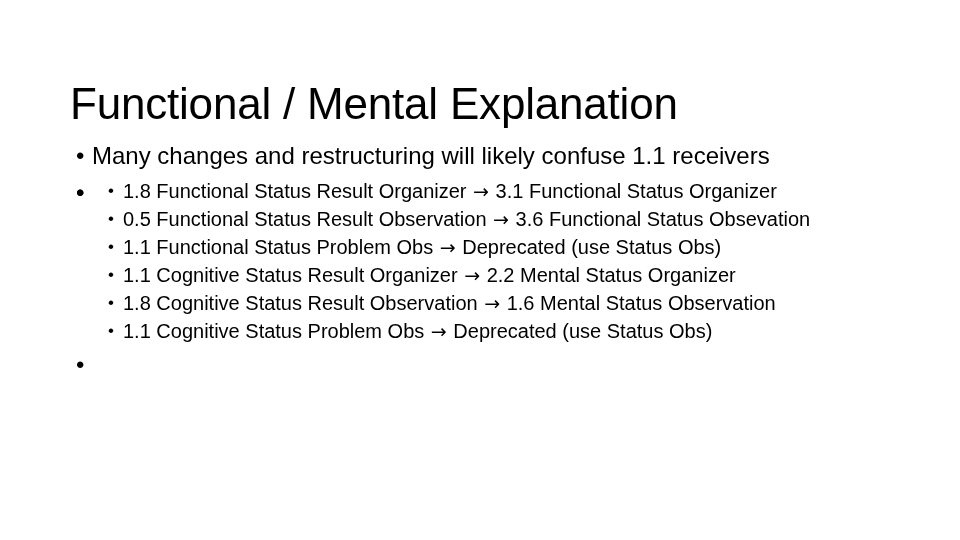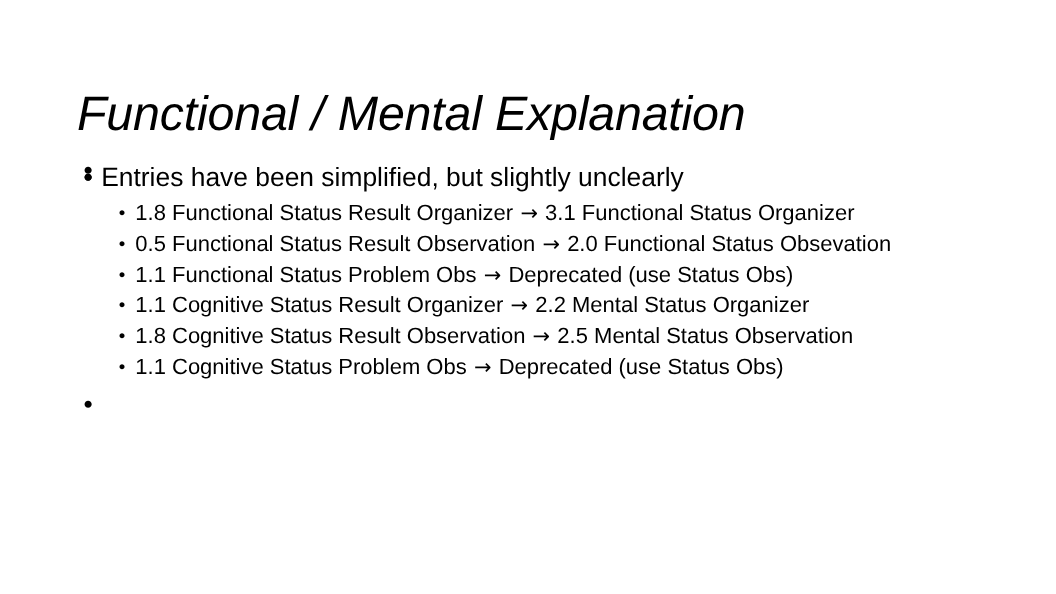--- a/index.html
+++ b/index.html
@@ -27,21 +27,20 @@
     position: absolute;
     left: 70px;
     top: 50px;
     width: 830px;
     font-size: 44px;
     font-weight: 400;
     line-height: 1.12;
     letter-spacing: -0.2px;
     color: #000000;
     white-space: nowrap;
-    font-style: italic;
   }
 
   
   .body-block {
     position: absolute;
     left: 70px;
     top: 140px;
     width: 830px;
   }
 
@@ -99,66 +98,66 @@
 <body>
 
 <div class="slide">
 
   <h1 class="slide-title">Functional / Mental Explanation</h1>
 
   <div class="body-block">
 
     <p class="lvl1">
       <span class="bullet-mark">•</span>
+      <span>Many changes and restructuring will likely confuse 1.1 receivers</span>
     </p>
 
     <p class="lvl1">
       <span class="bullet-mark">•</span>
     </p>
 
     <p class="lvl1 tight">
       <span class="bullet-mark">•</span>
-      <span>Entries have been simplified, but slightly unclearly</span>
     </p>
 
     <div class="lvl2-group">
 
       <p class="lvl2">
         <span class="bullet-mark">•</span>
         <span>1.8 Functional Status Result Organizer</span>
         <span class="arrow-glyph">→</span>
         <span>3.1 Functional Status Organizer</span>
       </p>
 
       <p class="lvl2">
         <span class="bullet-mark">•</span>
         <span>0.5 Functional Status Result Observation</span>
         <span class="arrow-glyph">→</span>
-        <span>2.0 Functional Status Obsevation</span>
+        <span>3.6 Functional Status Obsevation</span>
       </p>
 
       <p class="lvl2">
         <span class="bullet-mark">•</span>
         <span>1.1 Functional Status Problem Obs</span>
         <span class="arrow-glyph">→</span>
         <span>Deprecated (use Status Obs)</span>
       </p>
 
       <p class="lvl2">
         <span class="bullet-mark">•</span>
         <span>1.1 Cognitive Status Result Organizer</span>
         <span class="arrow-glyph">→</span>
         <span>2.2 Mental Status Organizer</span>
       </p>
 
       <p class="lvl2">
         <span class="bullet-mark">•</span>
         <span>1.8 Cognitive Status Result Observation</span>
         <span class="arrow-glyph">→</span>
-        <span>2.5 Mental Status Observation</span>
+        <span>1.6 Mental Status Observation</span>
       </p>
 
       <p class="lvl2">
         <span class="bullet-mark">•</span>
         <span>1.1 Cognitive Status Problem Obs</span>
         <span class="arrow-glyph">→</span>
         <span>Deprecated (use Status Obs)</span>
       </p>
 
     </div>

